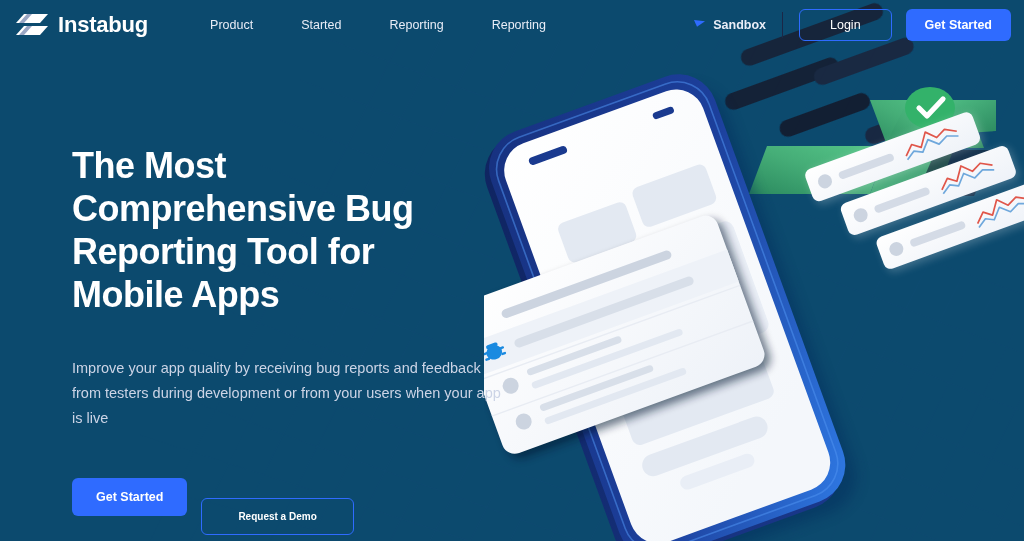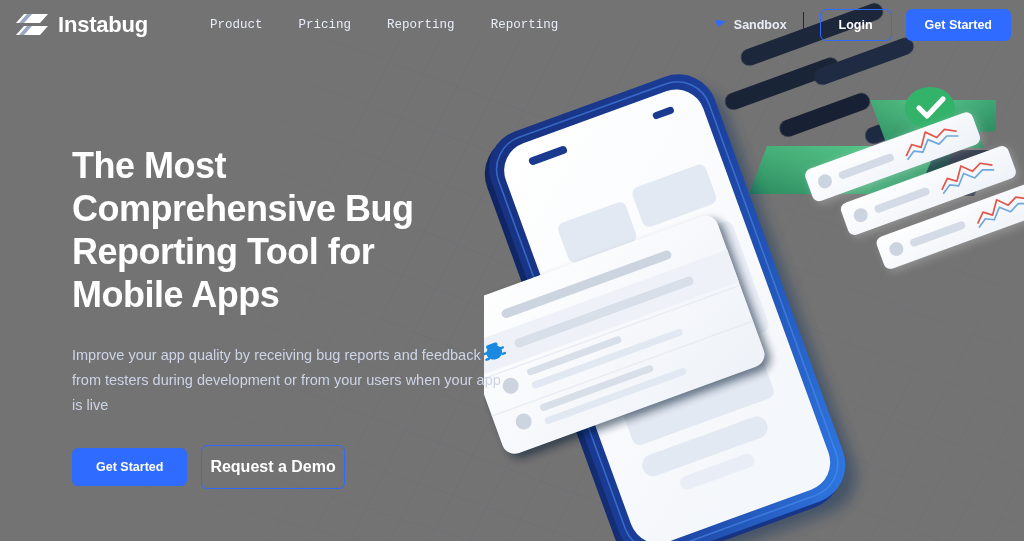--- a/index.html
+++ b/index.html
@@ -6,80 +6,80 @@
   html,body { width:1024px; height:541px; overflow:hidden; }
   body {
     background:#020b24;
     font-family:"Liberation Sans", sans-serif;
     color:#ffffff;
     position:relative;
   }
 
   
   .page { position:relative; width:1024px; height:541px; overflow:hidden;
-          background:#737373; }
+          background:#0c4a6e; }
 
   
   .bg-grid {
     position:absolute; inset:0; pointer-events:none; z-index:0;
   }
 
   
   .navbar {
     position:absolute; top:0; left:0; width:1024px; height:50px;
     display:flex; align-items:center; z-index:40;
   }
   .brand { display:flex; align-items:center; gap:8px; margin-left:14px; }
   .brand-mark { width:36px; height:26px; position:relative; flex:0 0 auto; }
   .brand-name { font-size:22px; font-weight:700; letter-spacing:-0.2px;
                 color:#ffffff; line-height:1; }
 
-  .nav-links { display:flex; gap:36px; margin-left:62px;font-family:Liberation Mono, monospace; }
+  .nav-links { display:flex; gap:48px; margin-left:62px; }
   .nav-link { font-size:12.5px; color:#e9edf7; text-decoration:none;
               font-weight:500; white-space:nowrap; cursor:pointer; }
 
   .nav-right { margin-left:auto; display:flex; align-items:center;
                margin-right:13px; }
   .sandbox { display:flex; align-items:center; gap:7px; cursor:pointer;
              padding-right:16px; }
   .sandbox-label { font-size:12.5px; font-weight:600; color:#e9edf7; }
   .nav-sep { width:1px; height:26px; background:#1b2747; margin-right:16px; }
   .btn-login {
-    font-size:12.5px; font-weight:700; color:#ffffff;
+    font-size:12.5px; font-weight:400; color:#ffffff;
     border:1px solid #2f6bff; border-radius:6px;
-    padding:8px 18px; background:transparent; cursor:pointer;
+    padding:8px 30px; background:transparent; cursor:pointer;
     white-space:nowrap; font-family:inherit;
   }
   .btn-get {
     font-size:12.5px; font-weight:600; color:#ffffff;
     background:#2f6bff; border:none; border-radius:6px;
     padding:9px 19px; margin-left:14px; cursor:pointer;
     white-space:nowrap; font-family:inherit;
   }
 
   
   .hero { position:absolute; left:72px; top:144px; width:470px; z-index:30; }
   .hero-title {
     font-size:36px; line-height:43px; font-weight:700;
     color:#ffffff; letter-spacing:-0.5px;
   }
   .hero-sub {
-    margin-top:27px; font-size:14.5px; line-height:25px;
+    margin-top:40px; font-size:14.5px; line-height:25px;
     color:#ccd4e6; max-width:432px; font-weight:400;
   }
   .hero-cta { margin-top:27px; display:flex; align-items:center; gap:14px; }
   .cta-primary {
     background:#2f6bff; color:#fff; border:none; border-radius:6px;
     font-size:12.5px; font-weight:600; padding:12px 24px; cursor:pointer;
     font-family:inherit;
   }
   .cta-secondary {
     background:transparent; color:#fff; border:1px solid #2f6bff;
-    border-radius:6px; font-size:16px; font-weight:600;
-    padding:12px 8px; cursor:pointer; font-family:inherit;
+    border-radius:6px; font-size:10px; font-weight:600;
+    padding:12px 36px; cursor:pointer; font-family:inherit;margin-top:40px;
   }
 
   
   .illo { position:absolute; right:0; top:0; width:540px; height:541px;
           z-index:10; }
   .illo svg { display:block; }
 </style>
 </head>
 <body>
 
@@ -324,21 +324,21 @@
           <path d="M10 14 L34 14 L26 23 L2 23 Z" fill="#ffffff"></path>
           <path d="M13 2 L18 2 L10 11 L5 11 Z" fill="#9aa6c4"></path>
           <path d="M13 14 L18 14 L10 23 L5 23 Z" fill="#9aa6c4"></path>
         </svg>
       </span>
       <span class="brand-name">Instabug</span>
     </div>
 
     <nav class="nav-links">
       <a class="nav-link" href="#">Product</a>
-      <a class="nav-link" href="#">Pricing</a>
+      <a class="nav-link" href="#">Started</a>
       <a class="nav-link" href="#">Reporting</a>
       <a class="nav-link" href="#">Reporting</a>
     </nav>
 
     <div class="nav-right">
       <div class="sandbox">
         <span>
           <svg width="13" height="13" viewBox="0 0 13 13">
             <path d="M1 3 L12 4.2 L4 9.8 Z" fill="#2f6bff"></path>
           </svg>

